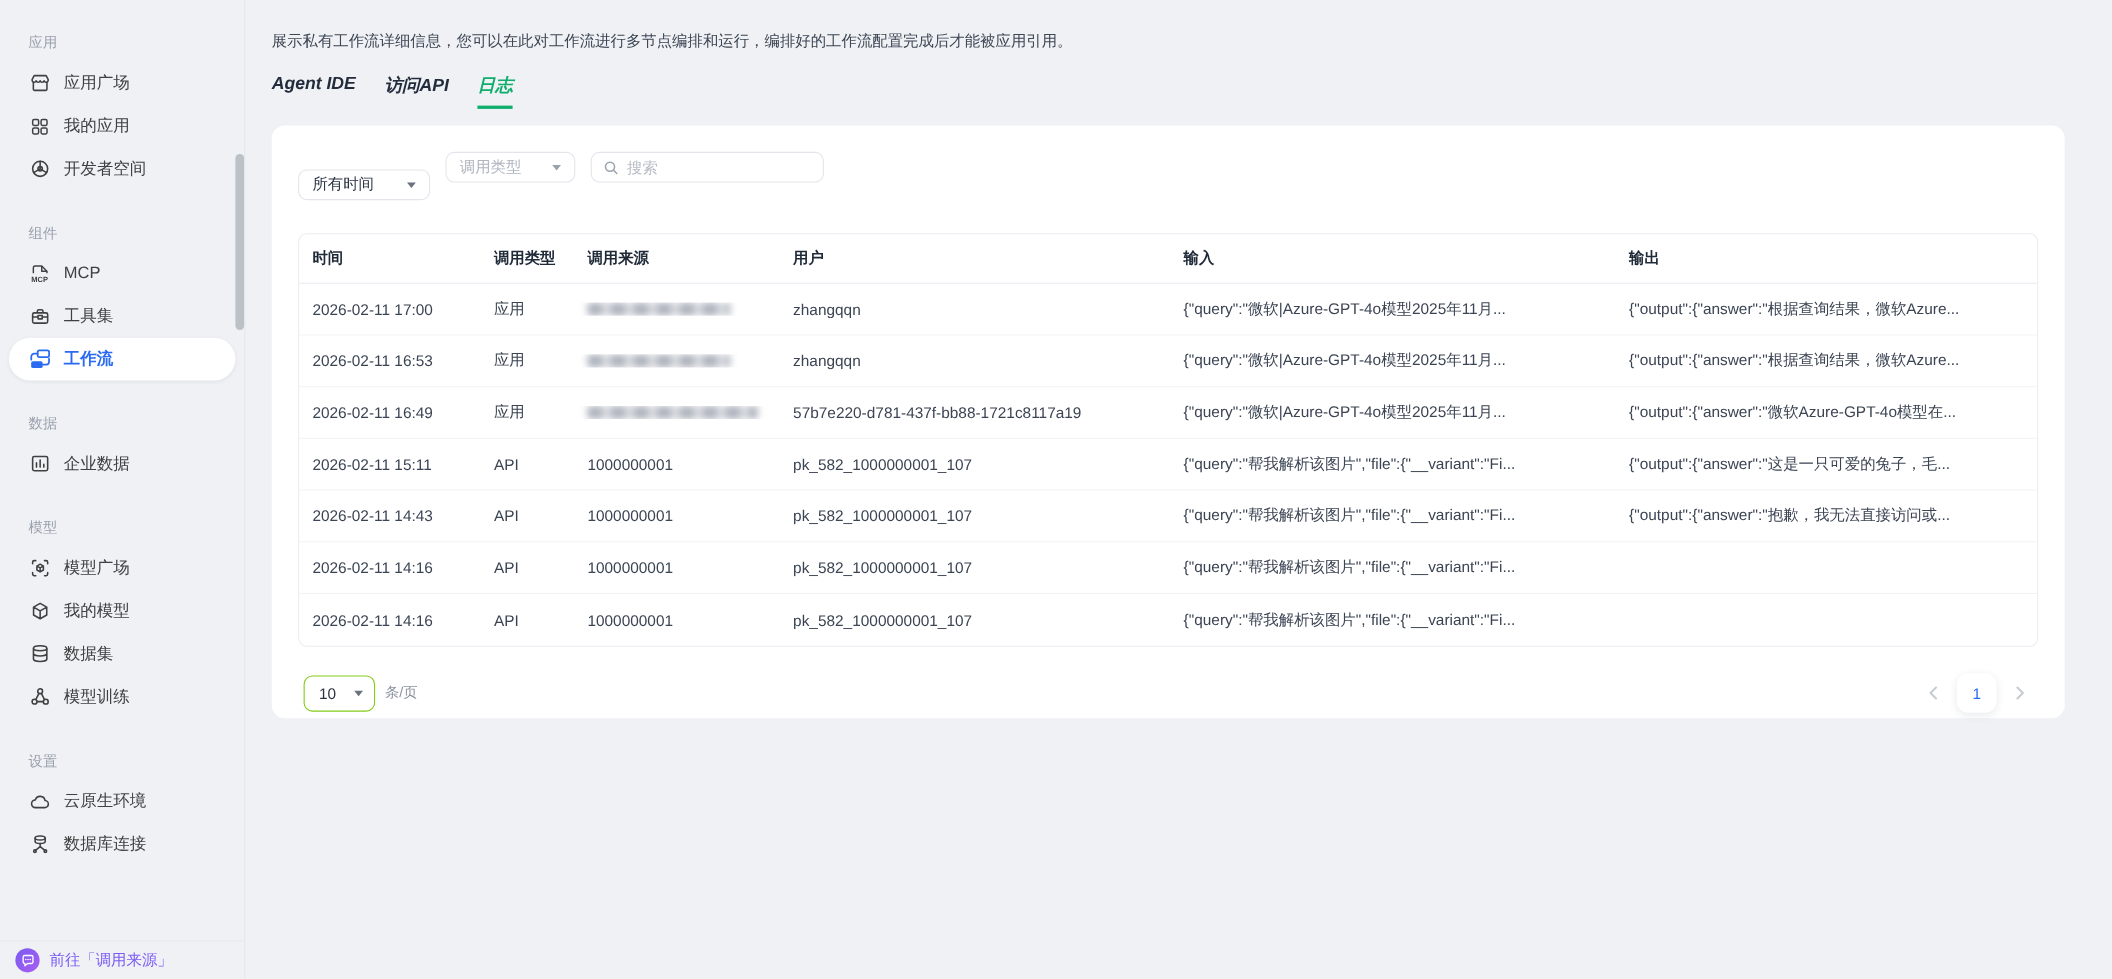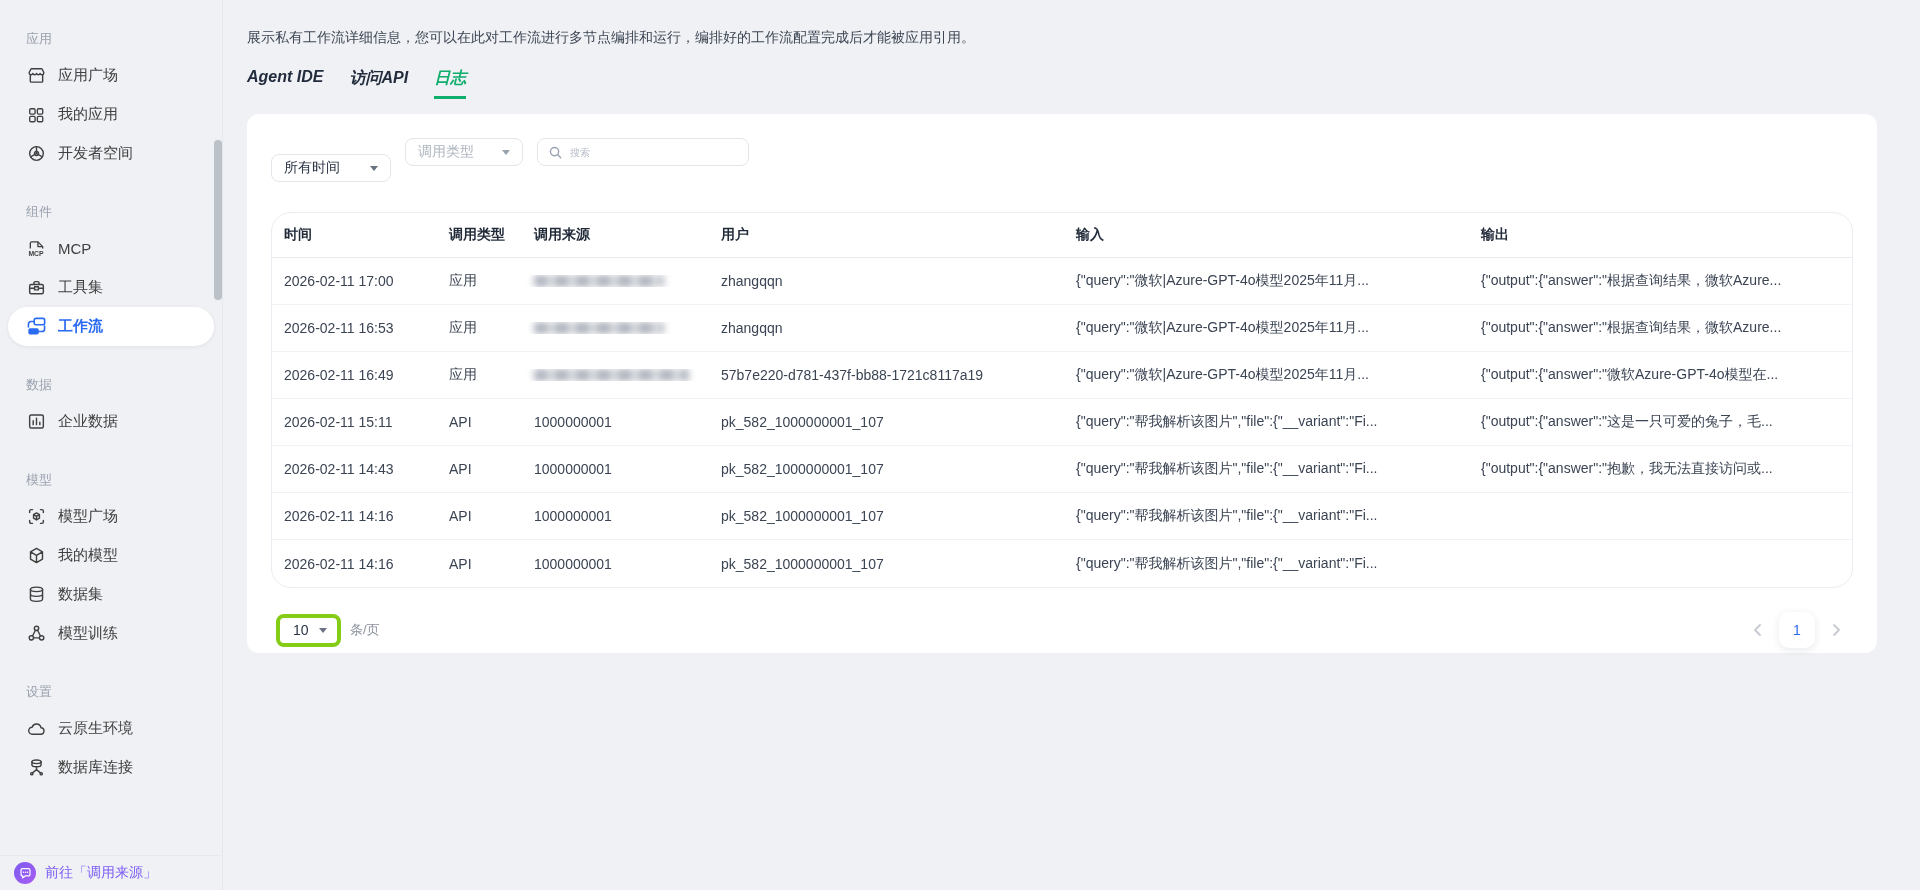--- a/index.html
+++ b/index.html
@@ -64,36 +64,36 @@
   .filters { display: flex; gap: 14px; }
   .sel { height: 28px; border: 1px solid #e2e5ea; border-radius: 8px; background: #fff;
     display: flex; align-items: center; justify-content: space-between;
     padding: 0 12px; font-size: 14px; cursor: pointer; }
   .sel-time { width: 120px; color: #2b3445; margin-top: 16px; }
   .sel-type { width: 118px; color: #aeb5bf; }
   .caret { width: 0; height: 0; border: 4px solid transparent; border-top: 5px solid #6a7180; margin-top: 5px; }
   .sel-type .caret { border-top-color: #9aa2ae; }
   .search-box { width: 212px; height: 28px; border: 1px solid #e2e5ea; border-radius: 8px;
     display: flex; align-items: center; gap: 7px; padding: 0 10px; background: #fff; }
-  .search-box input { border: none; outline: none; flex: 1; font-size: 10px; min-width: 0;
+  .search-box input { border: none; outline: none; flex: 1; font-size: 14px; min-width: 0;
     font-family: inherit; color: #2b3445; background: transparent; }
   .search-box input::placeholder { color: #b6bcc6; }
 
-  .table { margin-top: 30px; border: 1px solid #eaedf1; border-radius: 20px; overflow: hidden; }
+  .table { margin-top: 30px; border: 1px solid #eaedf1; border-radius: 8px; overflow: hidden; }
   .t-head, .t-row { display: grid; grid-template-columns: 165px 85px 187px 355px 405px minmax(0,1fr); align-items: center; }
   .t-head { height: 45px; border-bottom: 1px solid #e9ecef; font-weight: 700; color: #1f2937; }
   .t-row { height: 47px; border-bottom: 1px solid #f1f3f6; color: #3b4453; }
   .t-row:last-child { border-bottom: none; }
   .cell { padding-left: 12px; padding-right: 18px; white-space: nowrap; overflow: hidden; }
   .blur-chip { height: 12px; border-radius: 3px; filter: blur(3.5px);
     background: repeating-linear-gradient(90deg,#aeb3bd 0 13px,#d7dade 13px 21px); }
   .blur-a { width: 130px; } .blur-b { width: 155px; }
 
   .pager { margin-top: 24px; display: flex; align-items: center; }
-  .psize { width: 65px; height: 33px; border: 4px solid #84cc16; border-radius: 8px; background: #fff;
+  .psize { width: 65px; height: 33px; border: 1px solid #84cc16; border-radius: 8px; background: #fff;
     display: flex; align-items: center; justify-content: space-between; padding: 0 10px 0 13px;
     font-size: 14px; color: #2b3445; cursor: pointer; margin-left: 5px; }
   .punit { margin-left: 9px; font-size: 13px; color: #8b919d; }
   .pager-right { margin-left: auto; display: flex; align-items: center; gap: 9px; padding-right: 5px; }
   .pchev { width: 24px; height: 24px; display: flex; align-items: center; justify-content: center; color: #c6cad1; cursor: pointer; }
   .pnum { width: 36px; height: 36px; background: #fff; border-radius: 10px;
     box-shadow: 0 2px 8px rgba(25,35,65,.10); display: flex; align-items: center; justify-content: center;
     color: #2f6bf0; font-size: 14px; cursor: pointer; }
 </style>
 </head>

